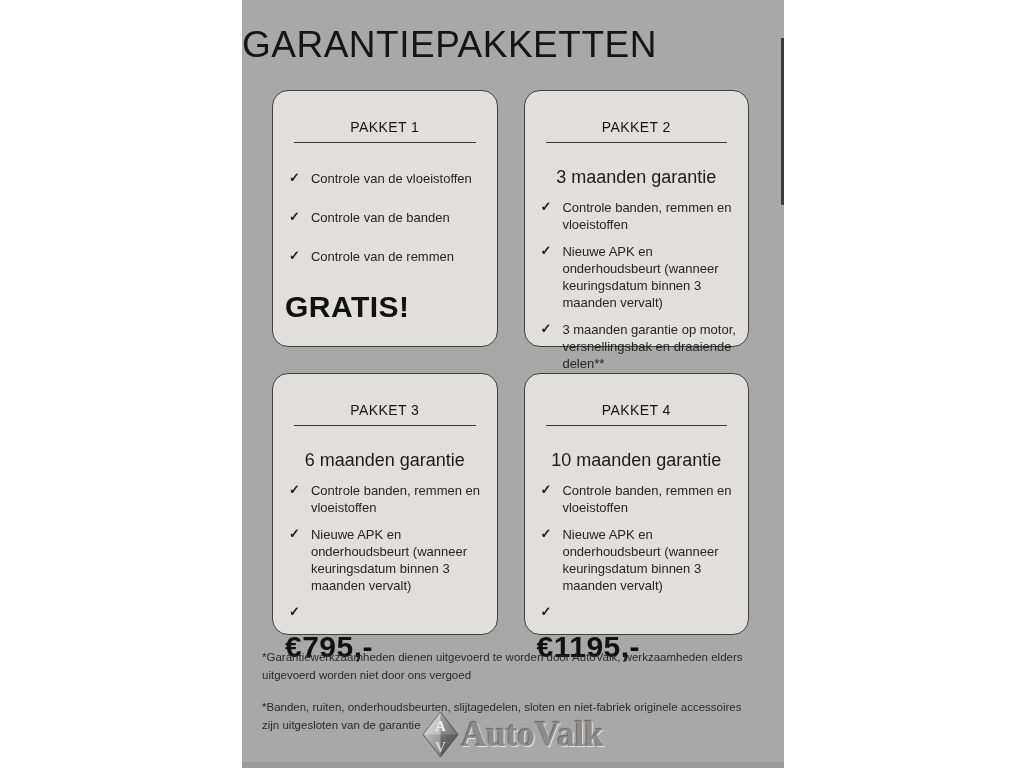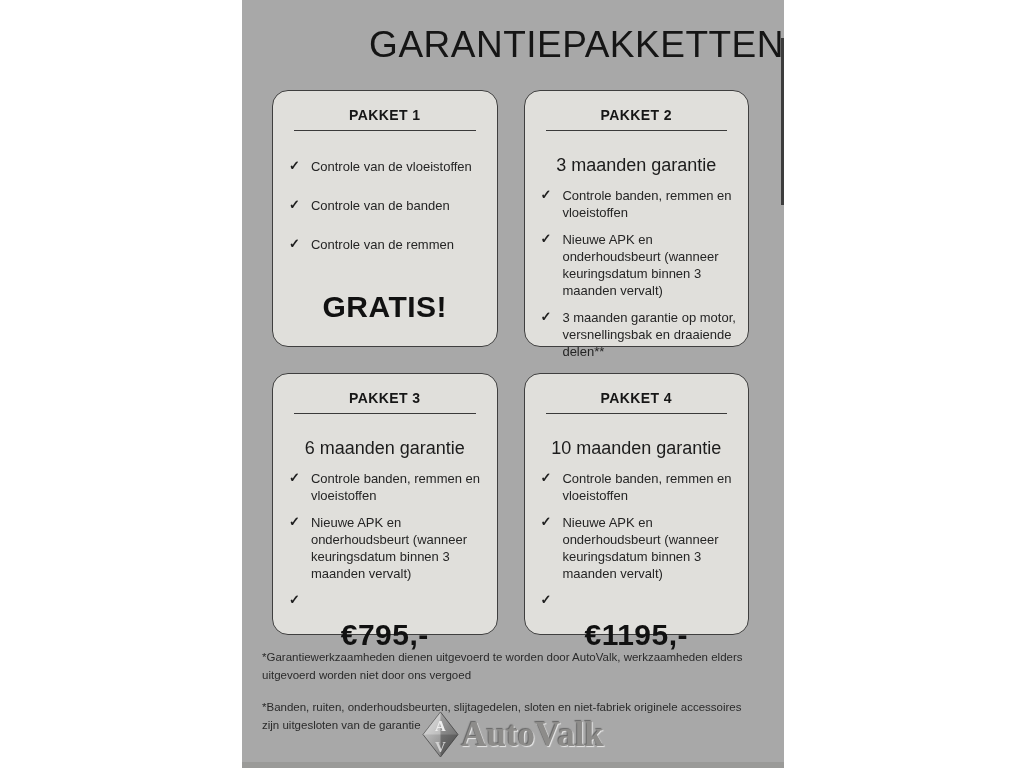--- a/index.html
+++ b/index.html
@@ -5,48 +5,48 @@
   * { margin: 0; padding: 0; box-sizing: border-box; }
   html, body { width: 1024px; height: 768px; background: #ffffff; overflow: hidden;
                font-family: "Liberation Sans", sans-serif; }
 
   .viewport { position: relative; width: 1024px; height: 768px; background: #ffffff; }
 
   .poster { position: absolute; left: 242px; top: 0; width: 542px; height: 768px;
             background: #a8a8a8; }
 
   .poster-title { position: absolute; top: 24px; left: 0; width: 100%;
-                  text-align: right; font-size: 37px; font-weight: 400;
+                  text-align: left; font-size: 37px; font-weight: 400;
                   color: #151515; letter-spacing: 0.5px; }
 
   .cards { position: absolute; left: 30px; top: 90px; width: 477px;
            display: grid; grid-template-columns: 1fr 1fr;
            grid-template-rows: 257px 262px; column-gap: 26px; row-gap: 26px; }
 
   .card { background: #e0dfdb; border: 1.5px solid #3f3f3f; border-radius: 16px;
           padding: 12px 12px 14px 12px; display: flex; flex-direction: column; }
 
-  .card-name { text-align: center; font-size: 14px; font-weight: 700;
-               color: #161616; letter-spacing: 0.4px; margin-top: 4px; }
+  .card-name { text-align: center; font-size: 14px; font-weight: 400;
+               color: #161616; letter-spacing: 0.4px; margin-top: 16px; }
 
   .divider { border: none; border-top: 1px solid #3a3a3a; margin: 7px 9px 0 9px; }
 
   .card-sub { text-align: center; font-size: 18px; font-weight: 400;
               color: #1c1c1c; margin-top: 24px; }
 
   .items { margin: 11px 0 0 4px; }
   .card--simple .items { margin-top: 27px; }
 
   .check-item { display: flex; align-items: flex-start; gap: 11px; margin-bottom: 10px; }
   .card--simple .check-item { margin-bottom: 22px; }
 
   .check { font-size: 13px; font-weight: 700; color: #1e1e1e; line-height: 16px; }
   .item-text { font-size: 13px; line-height: 17px; color: #252525; max-width: 186px; }
 
-  .price { margin-top: auto; margin-bottom: 8px; text-align: center;
+  .price { margin-top: auto; margin-bottom: 8px; 
            font-size: 30px; font-weight: 700; color: #111; letter-spacing: 0.5px; }
 
   .footnotes { position: absolute; left: 20px; top: 648px; width: 486px;
                font-size: 11.5px; line-height: 18px; color: #2a2a2a; }
   .footnotes p + p { margin-top: 14px; }
 
   .logo { position: absolute; left: 0; top: 711px; width: 100%;
           display: flex; justify-content: center; align-items: center; gap: 2px; }
   .logo-text { font-family: "Liberation Serif", serif; font-weight: 700;
                font-size: 35px; color: #8d8c8a;

